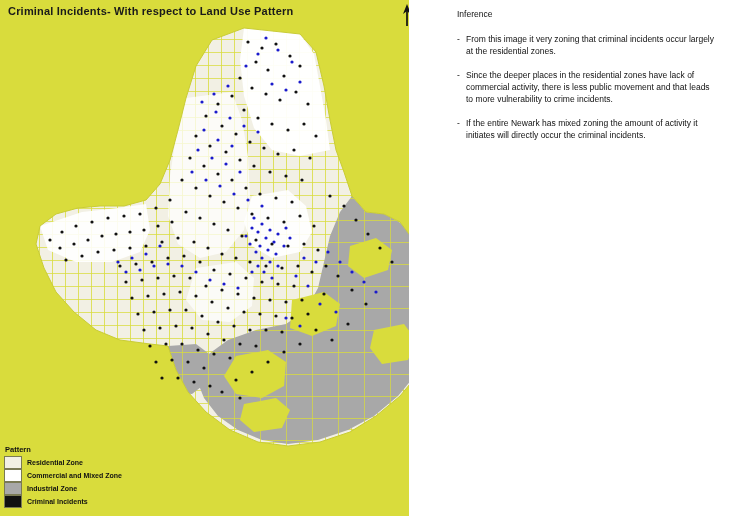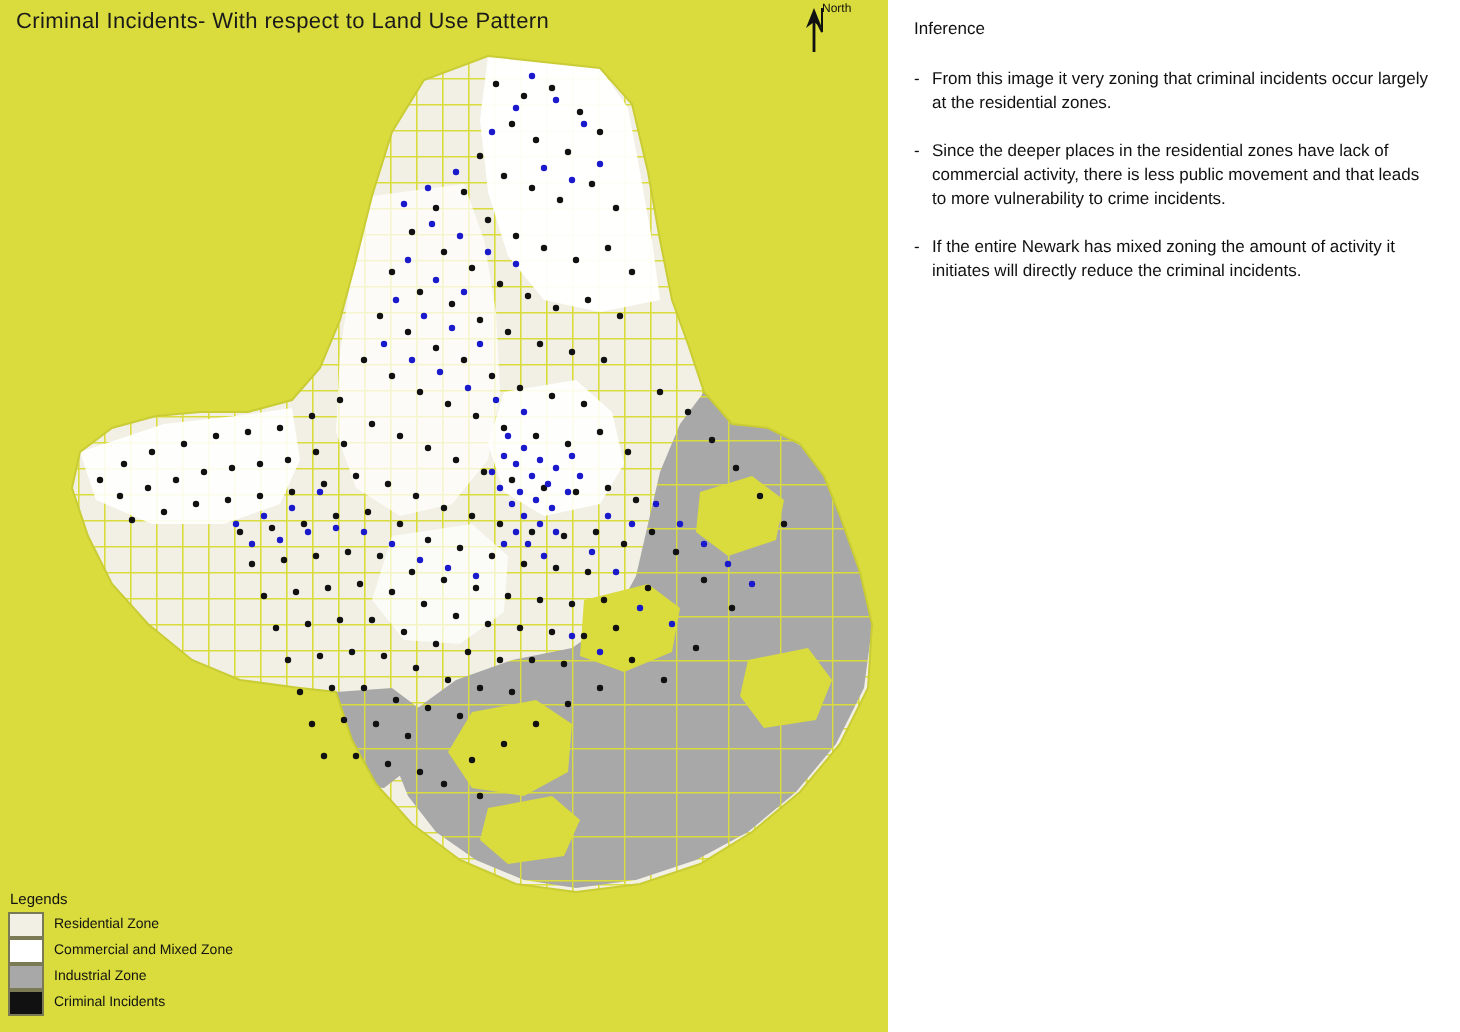--- a/index.html
+++ b/index.html
@@ -18,24 +18,25 @@
     width: 730px;
     height: 516px;
     background: #ffffff;
   }
 
   
   .map-panel {
     position: absolute;
     left: 0;
     top: 0;
-    width: 444px;
+    width: 409px;
     height: 516px;
     background: #d9dc3c;
     overflow: hidden;
+    font-weight: bold;
   }
   .map-title {
     position: absolute;
     left: 8px;
     top: 5px;
     font-size: 11px;
     color: #1a1a1a;
     letter-spacing: 0.2px;
     white-space: nowrap;
   }
@@ -496,21 +497,21 @@
     <div class="north-arrow">
       <span class="n-label">North</span>
       <svg width="40" height="26" viewBox="0 0 40 26">
         <path d="M9,24 L9,6 L13,14 L13,2 L13,2" fill="none" stroke="#111" stroke-width="1"></path>
         <path d="M9,5 L9,24" stroke="#111" stroke-width="1.4"></path>
         <path d="M9,2 L13,12 L9,9 L5,12 Z" fill="#111"></path>
       </svg>
     </div>
 
     <div class="legend">
-      <div class="legend-title">Legends</div>
+      <div class="legend-title">Pattern</div>
 
       <div class="legend-row">
         <span class="legend-swatch" style="background:#f2f0e4"></span>
         <span class="legend-label">Residential Zone</span>
       </div>
 
       <div class="legend-row">
         <span class="legend-swatch" style="background:#ffffff"></span>
         <span class="legend-label">Commercial and Mixed Zone</span>
       </div>
@@ -534,19 +535,19 @@
       <div class="bullet">
         <span class="bullet-dash">-</span>
         <span class="bullet-text">From this image it very zoning that criminal incidents occur largely at the residential zones.</span>
       </div>
       <div class="bullet">
         <span class="bullet-dash">-</span>
         <span class="bullet-text">Since the deeper places in the residential zones have lack of commercial activity, there is less public movement and that leads to more vulnerability to crime incidents.</span>
       </div>
       <div class="bullet">
         <span class="bullet-dash">-</span>
-        <span class="bullet-text">If the entire Newark has mixed zoning the amount of activity it initiates will directly reduce the criminal incidents.</span>
+        <span class="bullet-text">If the entire Newark has mixed zoning the amount of activity it initiates will directly occur the criminal incidents.</span>
       </div>
     </div>
 
   </div>
 
 </div>
 
 </body></html>

